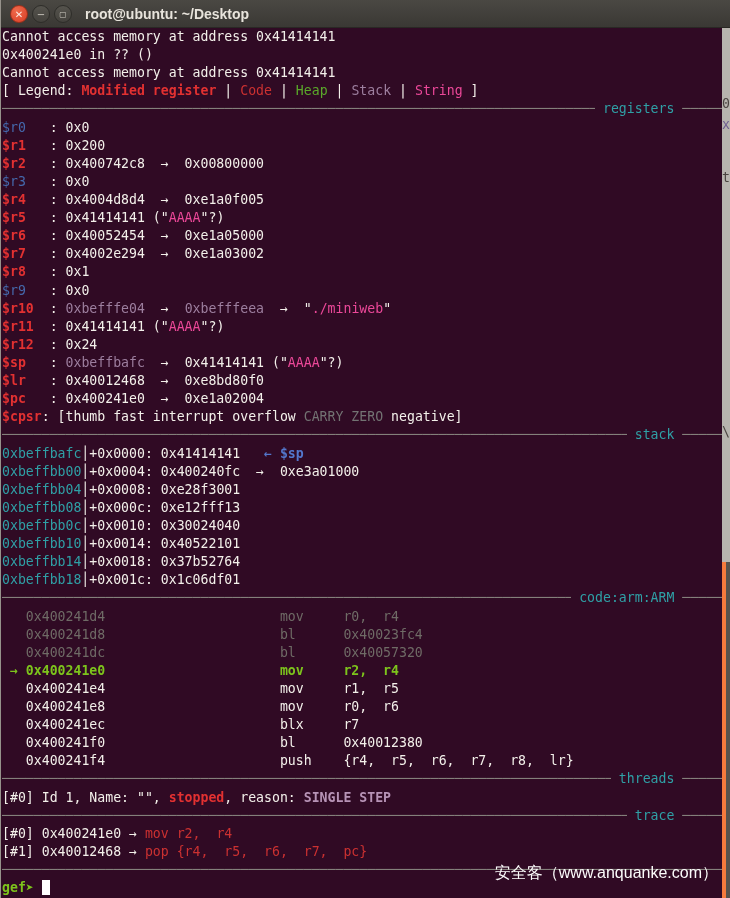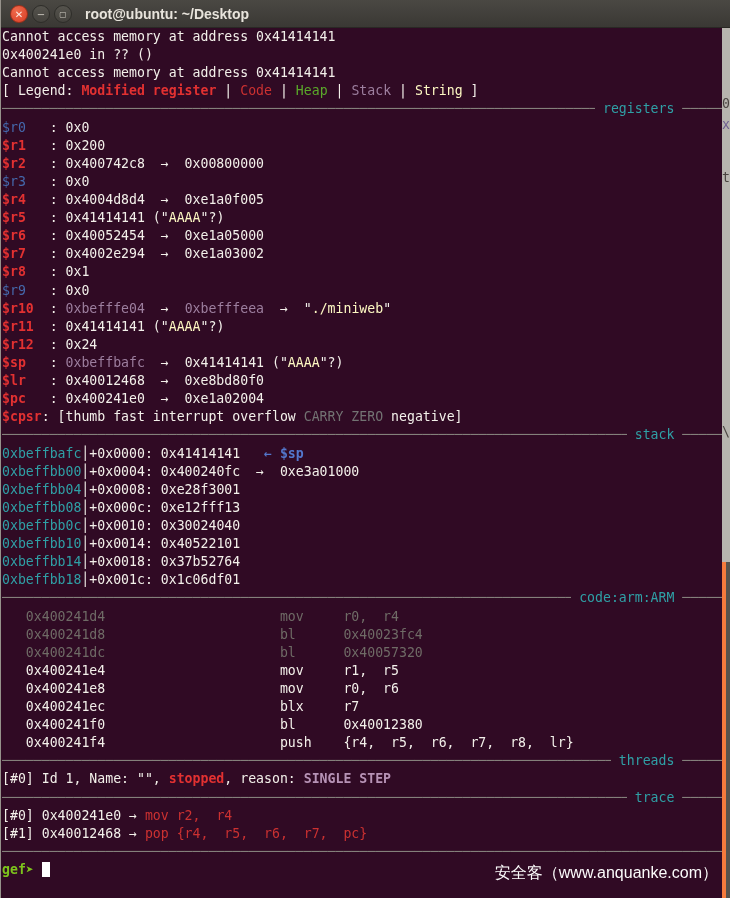--- a/index.html
+++ b/index.html
@@ -39,21 +39,21 @@
   .sepline{display:flex;}
   .sepline .fill{flex:1 1 auto;overflow:hidden;}
   .sepline span{white-space:pre;}
   
   .w  {color:#f3f0ea;}
   .wb {color:#737373;font-weight:normal;}
   .rb {color:#e23131;font-weight:bold;}
   .r  {color:#cb3131;}
   .g  {color:#5aa82a;}
   .gb {color:#7dc41c;font-weight:bold;}
-  .y  {color:#fef9c3;}
+  .y  {color:#ec4899;}
   .p  {color:#9d7f9f;}
   .pb {color:#b793b6;font-weight:bold;}
   .b  {color:#4569ad;margin-top:12px;}
   .bb {color:#5377cc;font-weight:bold;}
   .t  {color:#2fa0a6;}
   .gy {color:#84807b;}
   .dim{color:#6f6b66;}
   .cursor{display:inline-block;width:8px;height:15px;background:#ffffff;vertical-align:text-bottom;}
   
   .sb-trough{position:absolute;right:0;top:28px;width:8px;height:534px;background:#b7b4ae;z-index:2;}
@@ -110,20 +110,21 @@
       <div class="line"><span class="t">0xbeffbb04</span><span class="w">│+0x0008: 0xe28f3001</span></div>
       <div class="line"><span class="t">0xbeffbb08</span><span class="w">│+0x000c: 0xe12fff13</span></div>
       <div class="line"><span class="t">0xbeffbb0c</span><span class="w">│+0x0010: 0x30024040</span></div>
       <div class="line"><span class="t">0xbeffbb10</span><span class="w">│+0x0014: 0x40522101</span></div>
       <div class="line"><span class="t">0xbeffbb14</span><span class="w">│+0x0018: 0x37b52764</span></div>
       <div class="line"><span class="t">0xbeffbb18</span><span class="w">│+0x001c: 0x1c06df01</span></div>
       <div class="line sepline"><span class="gy fill">────────────────────────────────────────────────────────────────────────────────────────────────────</span><span class="t"> code:arm:ARM </span><span class="gy">──────</span></div>
       <div class="line"><span class="dim">   0x400241d4                      mov     r0,  r4</span></div>
       <div class="line"><span class="dim">   0x400241d8                      bl      0x40023fc4</span></div>
       <div class="line"><span class="dim">   0x400241dc                      bl      0x40057320</span></div>
+      <div class="line"><span class="gb"> → 0x400241e0                      mov     r2,  r4</span></div>
       <div class="line"><span class="w">   0x400241e4                      mov     r1,  r5</span></div>
       <div class="line"><span class="w">   0x400241e8                      mov     r0,  r6</span></div>
       <div class="line"><span class="w">   0x400241ec                      blx     r7</span></div>
       <div class="line"><span class="w">   0x400241f0                      bl      0x40012380</span></div>
       <div class="line"><span class="w">   0x400241f4                      push    {r4,  r5,  r6,  r7,  r8,  lr}</span></div>
       <div class="line sepline"><span class="gy fill">────────────────────────────────────────────────────────────────────────────────────────────────────</span><span class="t"> threads </span><span class="gy">──────</span></div>
       <div class="line"><span class="w">[#0] Id 1, Name: "", </span><span class="rb">stopped</span><span class="w">, reason: </span><span class="pb">SINGLE STEP</span></div>
       <div class="line sepline"><span class="gy fill">────────────────────────────────────────────────────────────────────────────────────────────────────</span><span class="t"> trace </span><span class="gy">──────</span></div>
       <div class="line"><span class="w">[#0] 0x400241e0 → </span><span class="r">mov r2,  r4</span></div>
       <div class="line"><span class="w">[#1] 0x40012468 → </span><span class="r">pop {r4,  r5,  r6,  r7,  pc}</span></div>

